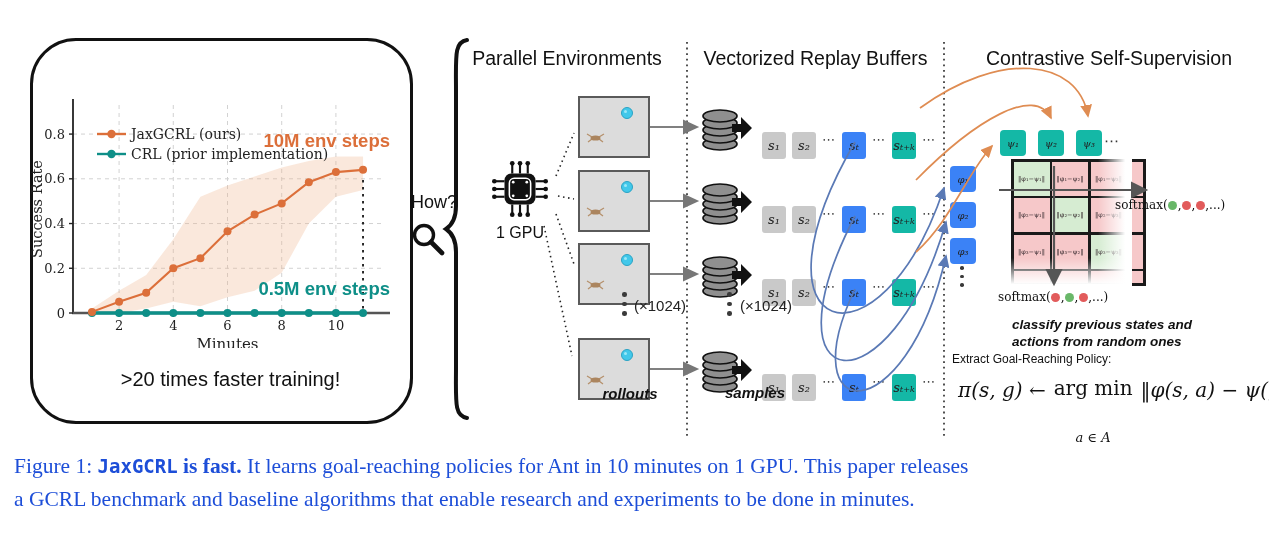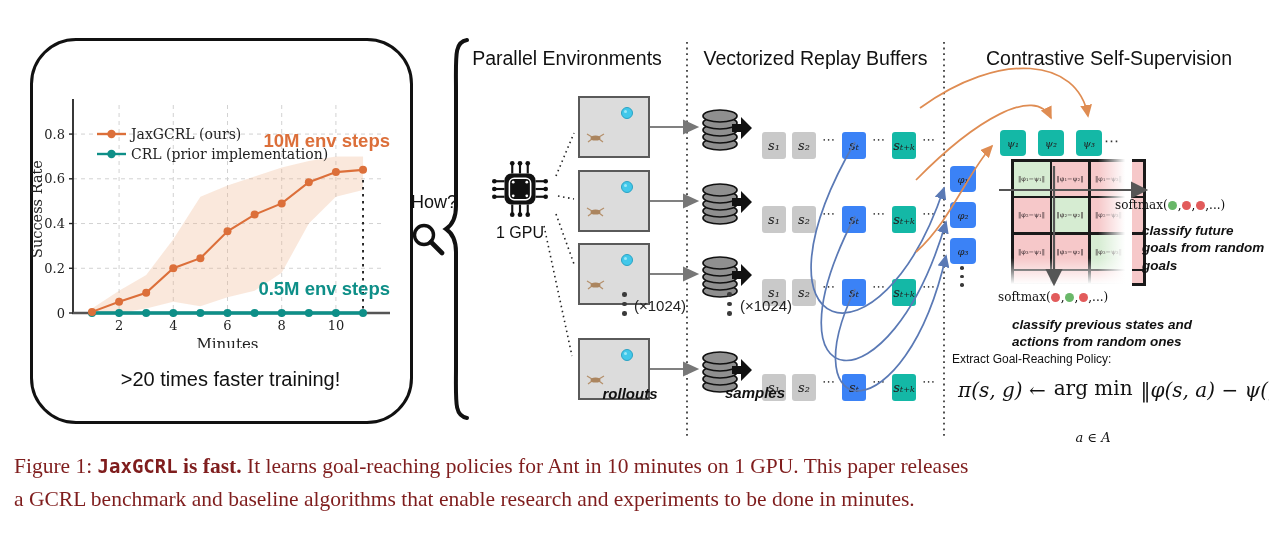--- a/index.html
+++ b/index.html
@@ -46,21 +46,21 @@
   .softmax{font-family:"DejaVu Serif",serif;font-size:12px;color:#111;z-index:4;white-space:nowrap;}
   .dot{display:inline-block;width:9px;height:9px;border-radius:50%;vertical-align:-0.5px;margin:0 0.5px;}
   .classify{font-style:italic;font-weight:700;font-size:13.5px;line-height:1.28;z-index:4;}
 
   .extract-title{left:952px;top:352px;font-weight:400;font-size:12px;z-index:2;white-space:nowrap;}
   .equation{left:958px;top:378px;display:flex;align-items:flex-start;gap:8px;
             font-family:"DejaVu Serif",serif;font-style:italic;font-size:20px;z-index:2;white-space:nowrap;}
   .argmin{display:flex;flex-direction:column;align-items:center;font-style:normal;line-height:1.05;gap:32px;}
   .argmin .sub{font-style:italic;font-size:13px;}
 
-  .caption{left:14px;top:450px;width:1248px;font-family:"Liberation Serif",serif;font-size:21.5px;line-height:33px;color:#7f1d1d;}
+  .caption{left:14px;top:450px;width:1248px;font-family:"Liberation Serif",serif;font-size:21.5px;line-height:33px;color:#1d4ed8;}
   .caption .code{font-family:"DejaVu Sans Mono",monospace;font-weight:700;font-size:19px;}
   .caption .b{font-weight:700;}
 
   .vdots{display:flex;flex-direction:column;align-items:center;z-index:2;}
   .vdot{border-radius:50%;background:#3a3a3a;}
   svg{display:block;}
 </style>
 </head>
 <body>
 
@@ -363,21 +363,20 @@
       <div class="cell cell-red"></div>
       <div class="cell cell-red"></div>
       <div class="cell cell-red"></div>
     </div>
   <div class="abs fade-r"></div>
   <div class="abs fade-b"></div>
 
   <div class="abs softmax" style="left:1115px;top:198px;">
     <span>softmax(</span><span id="dots-future"><span class="dot" style="background: rgb(105, 184, 105);"></span>,<span class="dot" style="background: rgb(226, 91, 91);"></span>,<span class="dot" style="background: rgb(226, 91, 91);"></span></span><span>,...)</span>
   </div>
-  <div class="abs classify" style="left:1142px;top:222px;width:128px;">classify future goals from random goals</div>
 
   <div class="abs softmax" style="left:998px;top:290px;">
     <span>softmax(</span><span id="dots-prev"><span class="dot" style="background: rgb(226, 91, 91);"></span>,<span class="dot" style="background: rgb(105, 184, 105);"></span>,<span class="dot" style="background: rgb(226, 91, 91);"></span></span><span>,...)</span>
   </div>
   <div class="abs classify" style="left:1012px;top:316px;width:230px;">classify previous states and actions from random ones</div>
 
   <div class="abs extract-title">Extract Goal-Reaching Policy:</div>
   <div class="abs equation">
     <span>π(s, g) ←</span>
     <span class="argmin">

